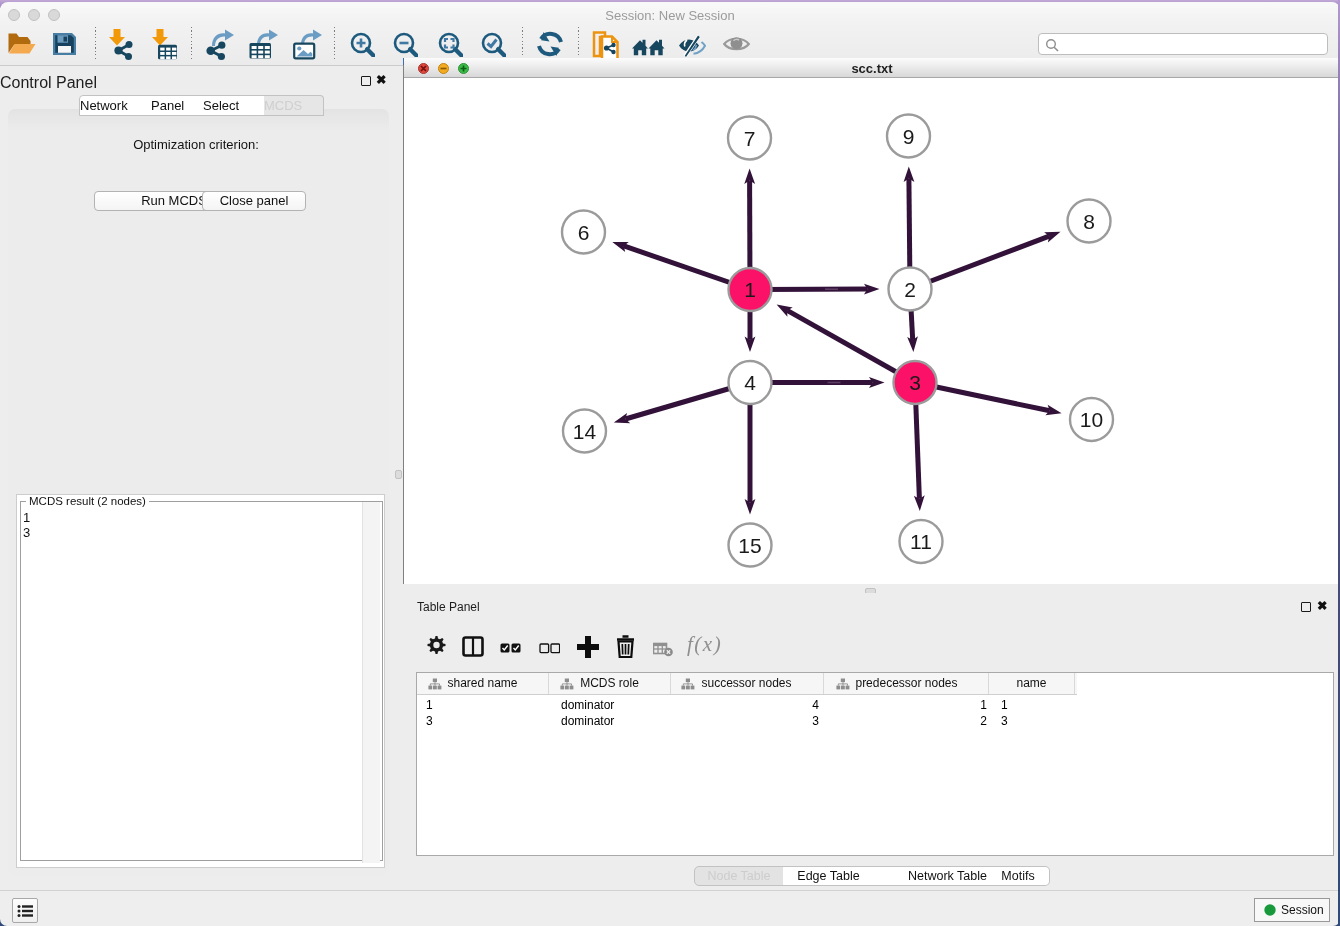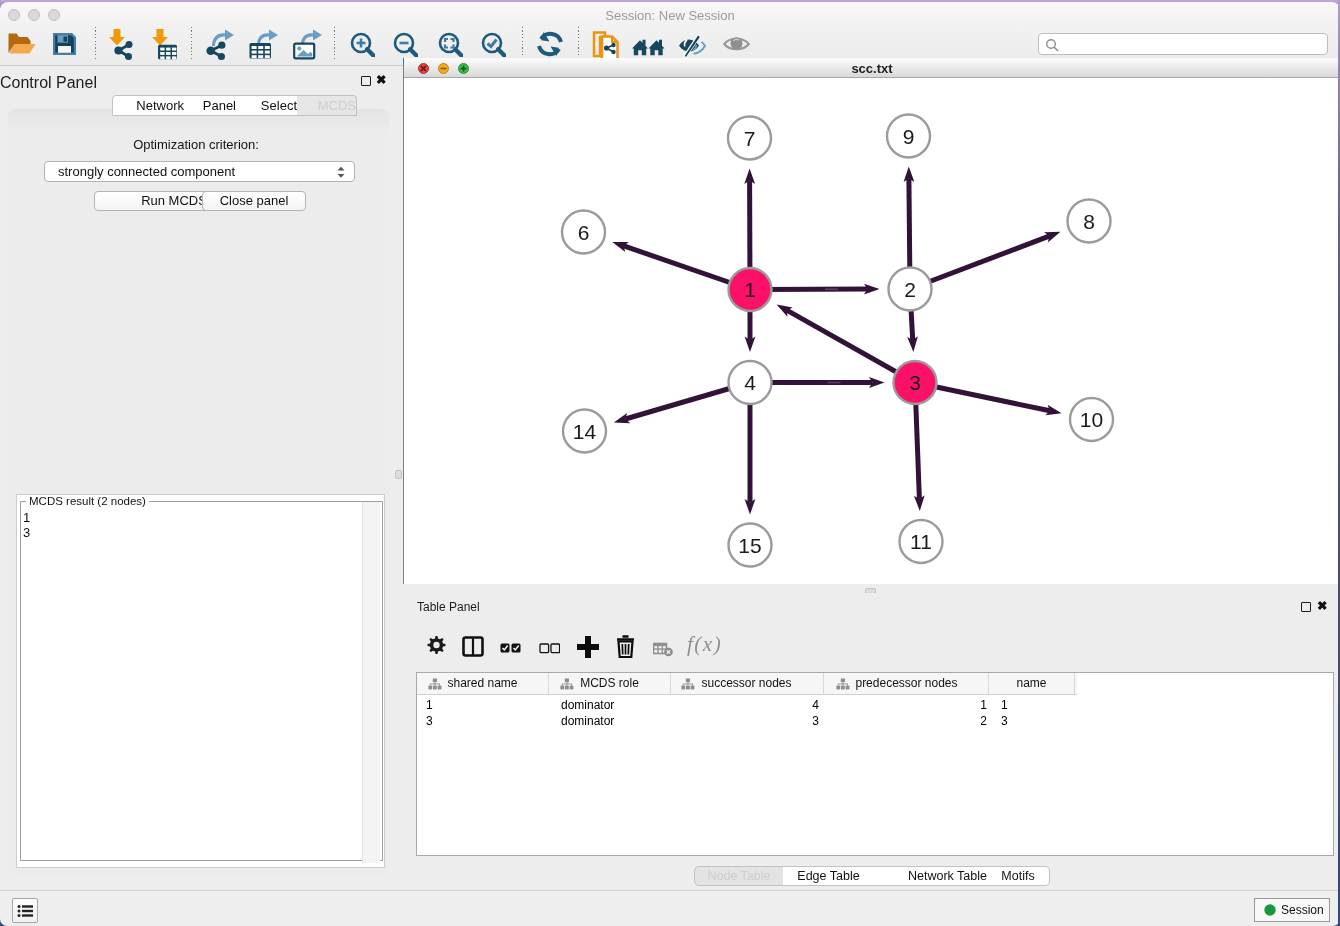--- a/index.html
+++ b/index.html
@@ -20,21 +20,21 @@
            border-bottom:1px solid #cbcbcb;box-sizing:border-box;}
   .tsep{position:absolute;top:5px;height:34px;width:1px;background-image:repeating-linear-gradient(#7d7d7d 0 1.2px,transparent 1.2px 3.4px);}
   #searchbox{position:absolute;left:1038px;top:11px;width:290px;height:22px;background:#fff;
              border:1px solid #bdbdbd;border-radius:4px;box-sizing:border-box;}
   
   #cpanel{left:0;top:66px;width:392px;height:824px;background:#ededed;}
   #cpTitle{left:0;top:8px;font-size:16px;color:#1d1d1d;}
   .winbtn-sq{position:absolute;width:10px;height:10px;border:1.7px solid #1a1a1a;box-sizing:border-box;border-radius:1px;}
   .winbtn-x{position:absolute;font-size:12.5px;font-weight:bold;color:#111;line-height:11px;}
   .cptab{position:absolute;top:29px;height:21px;box-sizing:border-box;border:1px solid #c2c2c2;
-         background:#fff;font-size:13px;color:#111;text-align:right;line-height:19px;margin-left:33px;}
+         background:#fff;font-size:13px;color:#111;text-align:left;line-height:19px;}
   #tabpane{left:8px;top:43px;width:381px;height:767px;background:#ebebeb;border-radius:7px;
            background:linear-gradient(#e3e3e3,#ececec 22px);}
   #optlabel{left:0;top:71px;width:392px;text-align:center;font-size:13px;color:#121212;}
   #combo{left:44px;top:95px;width:311px;height:21px;background:#fff;border:1px solid #b3b3b3;
          border-radius:4px;box-sizing:border-box;font-size:13px;color:#111;line-height:19px;padding-left:13px;}
   .btn{position:absolute;top:125px;height:20px;background:linear-gradient(#ffffff,#f4f4f4);border:1px solid #b3b3b3;
        border-radius:4px;box-sizing:border-box;font-size:13px;color:#111;text-align:center;line-height:18px;}
   #resultbox{left:16px;top:428px;width:369px;height:374px;background:#fff;border:1px solid #cdcdcd;box-sizing:border-box;}
   #fieldset{position:absolute;left:3px;top:6px;width:361px;height:358px;border:1px solid #9f9f9f;}
   #fslabel{position:absolute;left:5px;top:-7px;background:#fff;padding:0 3px;font-size:11.5px;color:#111;}
@@ -213,24 +213,20 @@
 <div class="abs" id="cpanel">
   <div class="abs" id="cpTitle">Control Panel</div>
   <div class="winbtn-sq" style="left:361px;top:10px;"></div>
   <div class="winbtn-x" style="left:376px;top:9px;">✖</div>
   <div class="abs" id="tabpane"></div>
   <div class="cptab" style="left:79px;width:73px;border-radius:4px 0 0 0;">Network</div>
   <div class="cptab" style="left:151px;width:53px;border-left:none;">Panel</div>
   <div class="cptab" style="left:203px;width:62px;border-left:none;">Select</div>
   <div class="cptab" style="left:264px;width:60px;border-left:none;background:#e6e6e6;color:#cfcfcf;border-radius:0 4px 0 0;">MCDS</div>
   <div class="abs" id="optlabel">Optimization criterion:</div>
-  <div class="abs" id="combo">strongly connected component<svg width="10" height="13" viewBox="0 0 10 13" style="position:absolute;right:8px;top:4px;">
-        <path d="M1.5 4.5 L5 0.8 L8.5 4.5 Z" fill="#555"></path>
-        <path d="M1.5 8 L5 11.7 L8.5 8 Z" fill="#555"></path>
-      </svg></div>
   <div class="btn" style="left:94px;width:120px;padding-left:40px;">Run MCDS</div>
   <div class="btn" style="left:202px;width:104px;">Close panel</div>
   <div class="abs" id="resultbox">
     <div id="fieldset">
         <div id="fslabel">MCDS result (2 nodes)</div>
       </div>
     <div id="resulttext">1<br>3</div>
     <div id="rscroll"></div>
   </div>
 </div>

